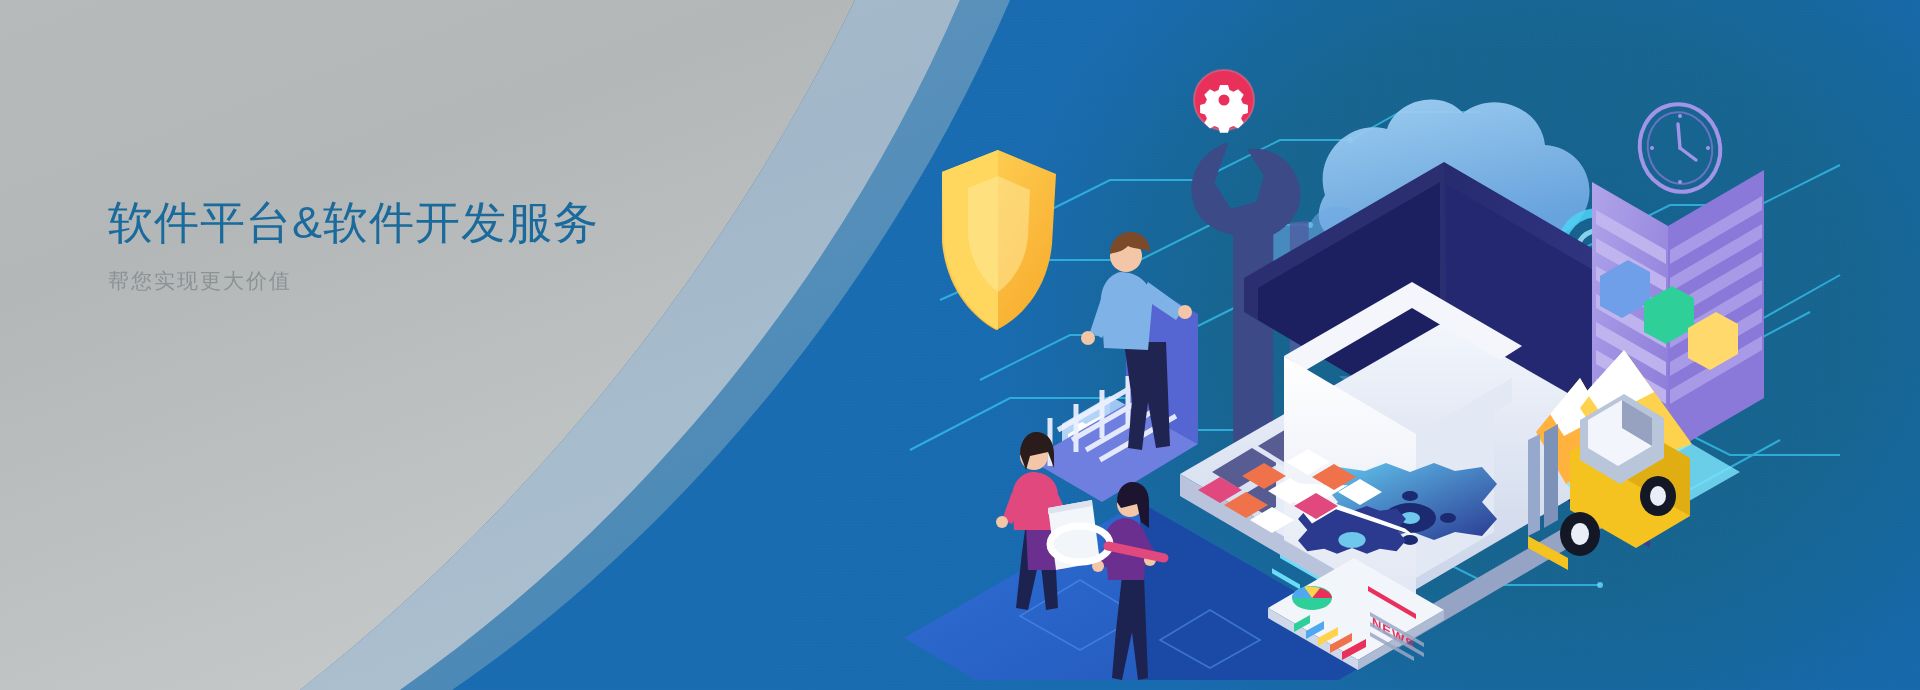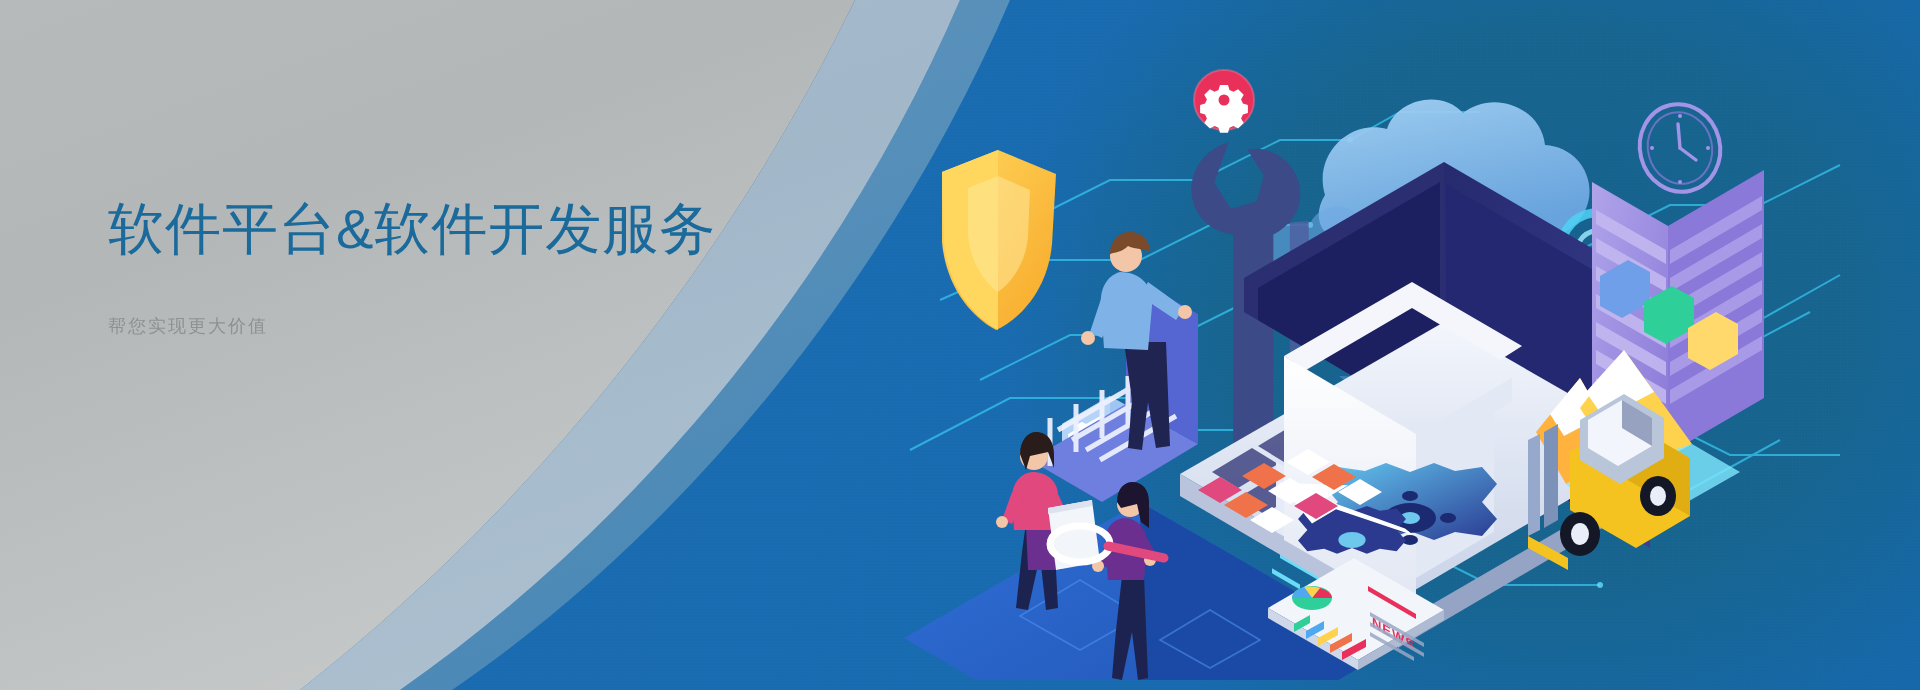--- a/index.html
+++ b/index.html
@@ -49,29 +49,29 @@
     position:absolute;left:0;top:0;width:1200px;height:100%;
     background:linear-gradient(160deg,#6f9ec0 0%,#5d93ba 50%,#4e8ab4 100%);
     -webkit-clip-path:path("M960,0 L1010,0 C905,245 712,512 452,690 L400,690 C672,500 858,238 960,0 Z");
     clip-path:path("M960,0 L1010,0 C905,245 712,512 452,690 L400,690 C672,500 858,238 960,0 Z");
     opacity:.85;
   }
 
   
   .copy{position:absolute;left:108px;top:196px;width:820px;}
   .headline{
-    font-size:56px;line-height:1.18;
+    font-size:45px;line-height:1.18;
     letter-spacing:1px;
     font-weight:400;
     color:#1b6a9c;
     white-space:nowrap;
   }
   .subline{
-    margin-top:52px;
-    font-size:18px;letter-spacing:2px;
+    margin-top:18px;
+    font-size:21px;letter-spacing:2px;
     color:#8d9294;font-weight:400;
   }
 
   
   .art{position:absolute;left:880px;top:20px;width:1040px;height:660px;}
   .art svg{display:block;width:100%;height:100%;}
 </style>
 </head>
 <body>
 

